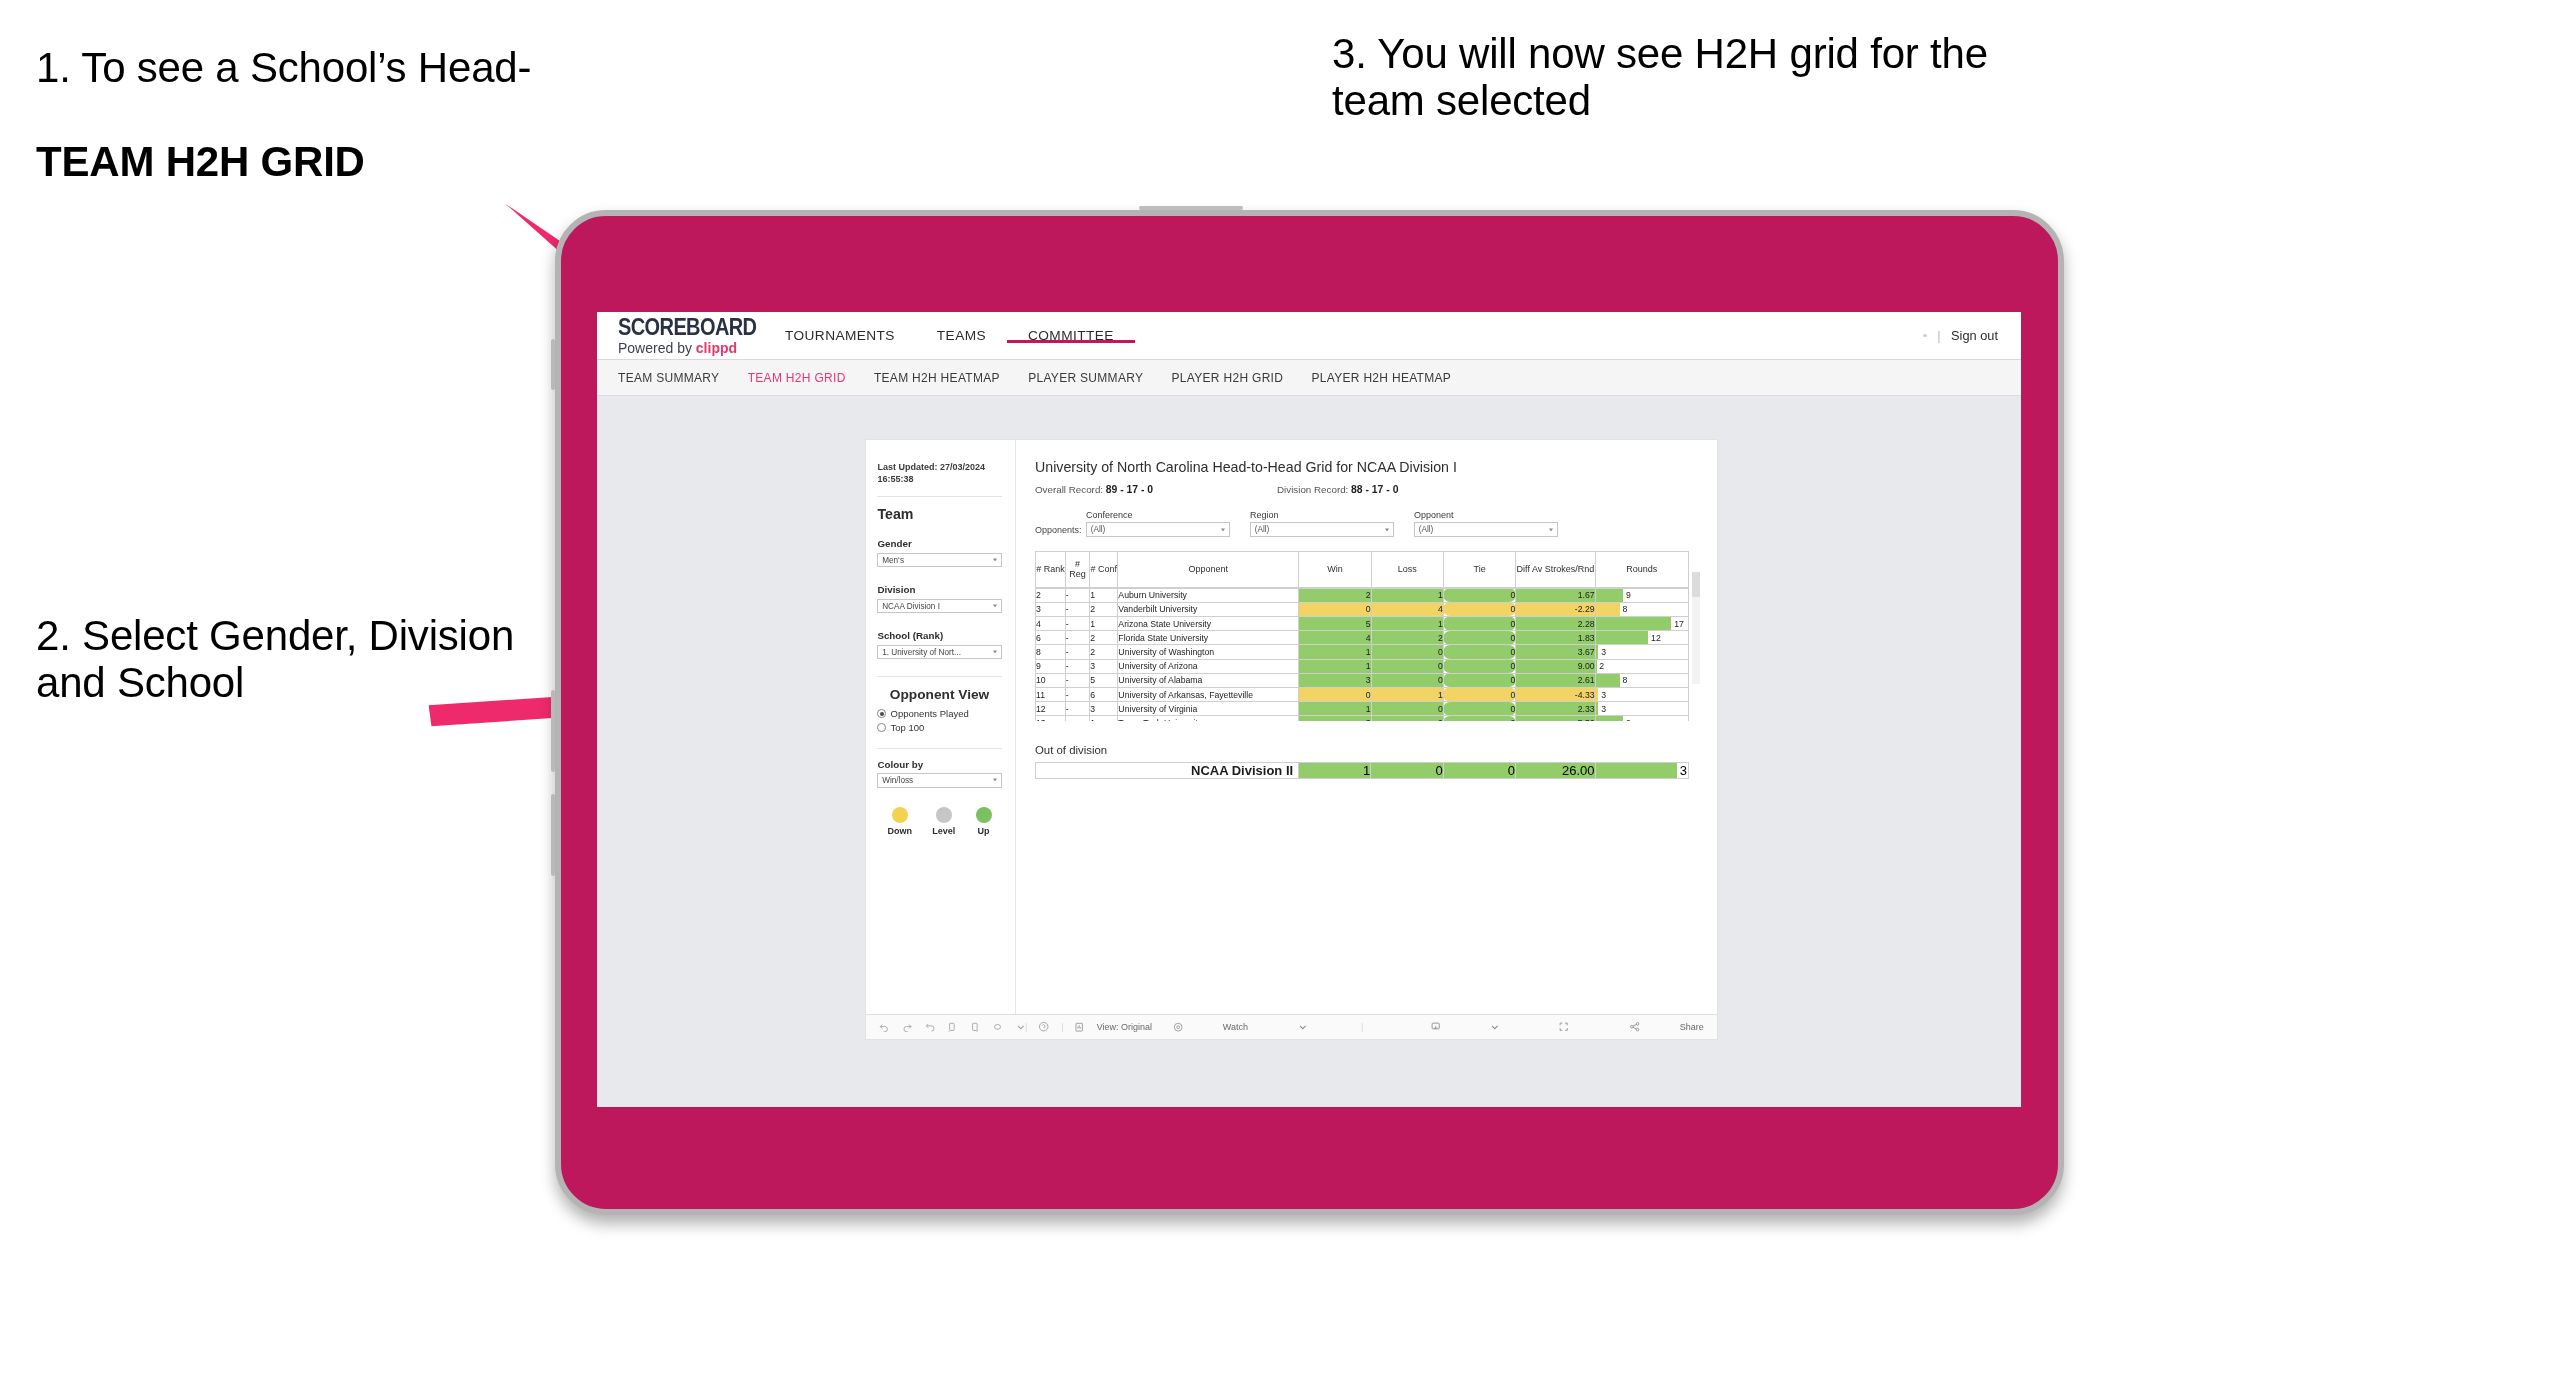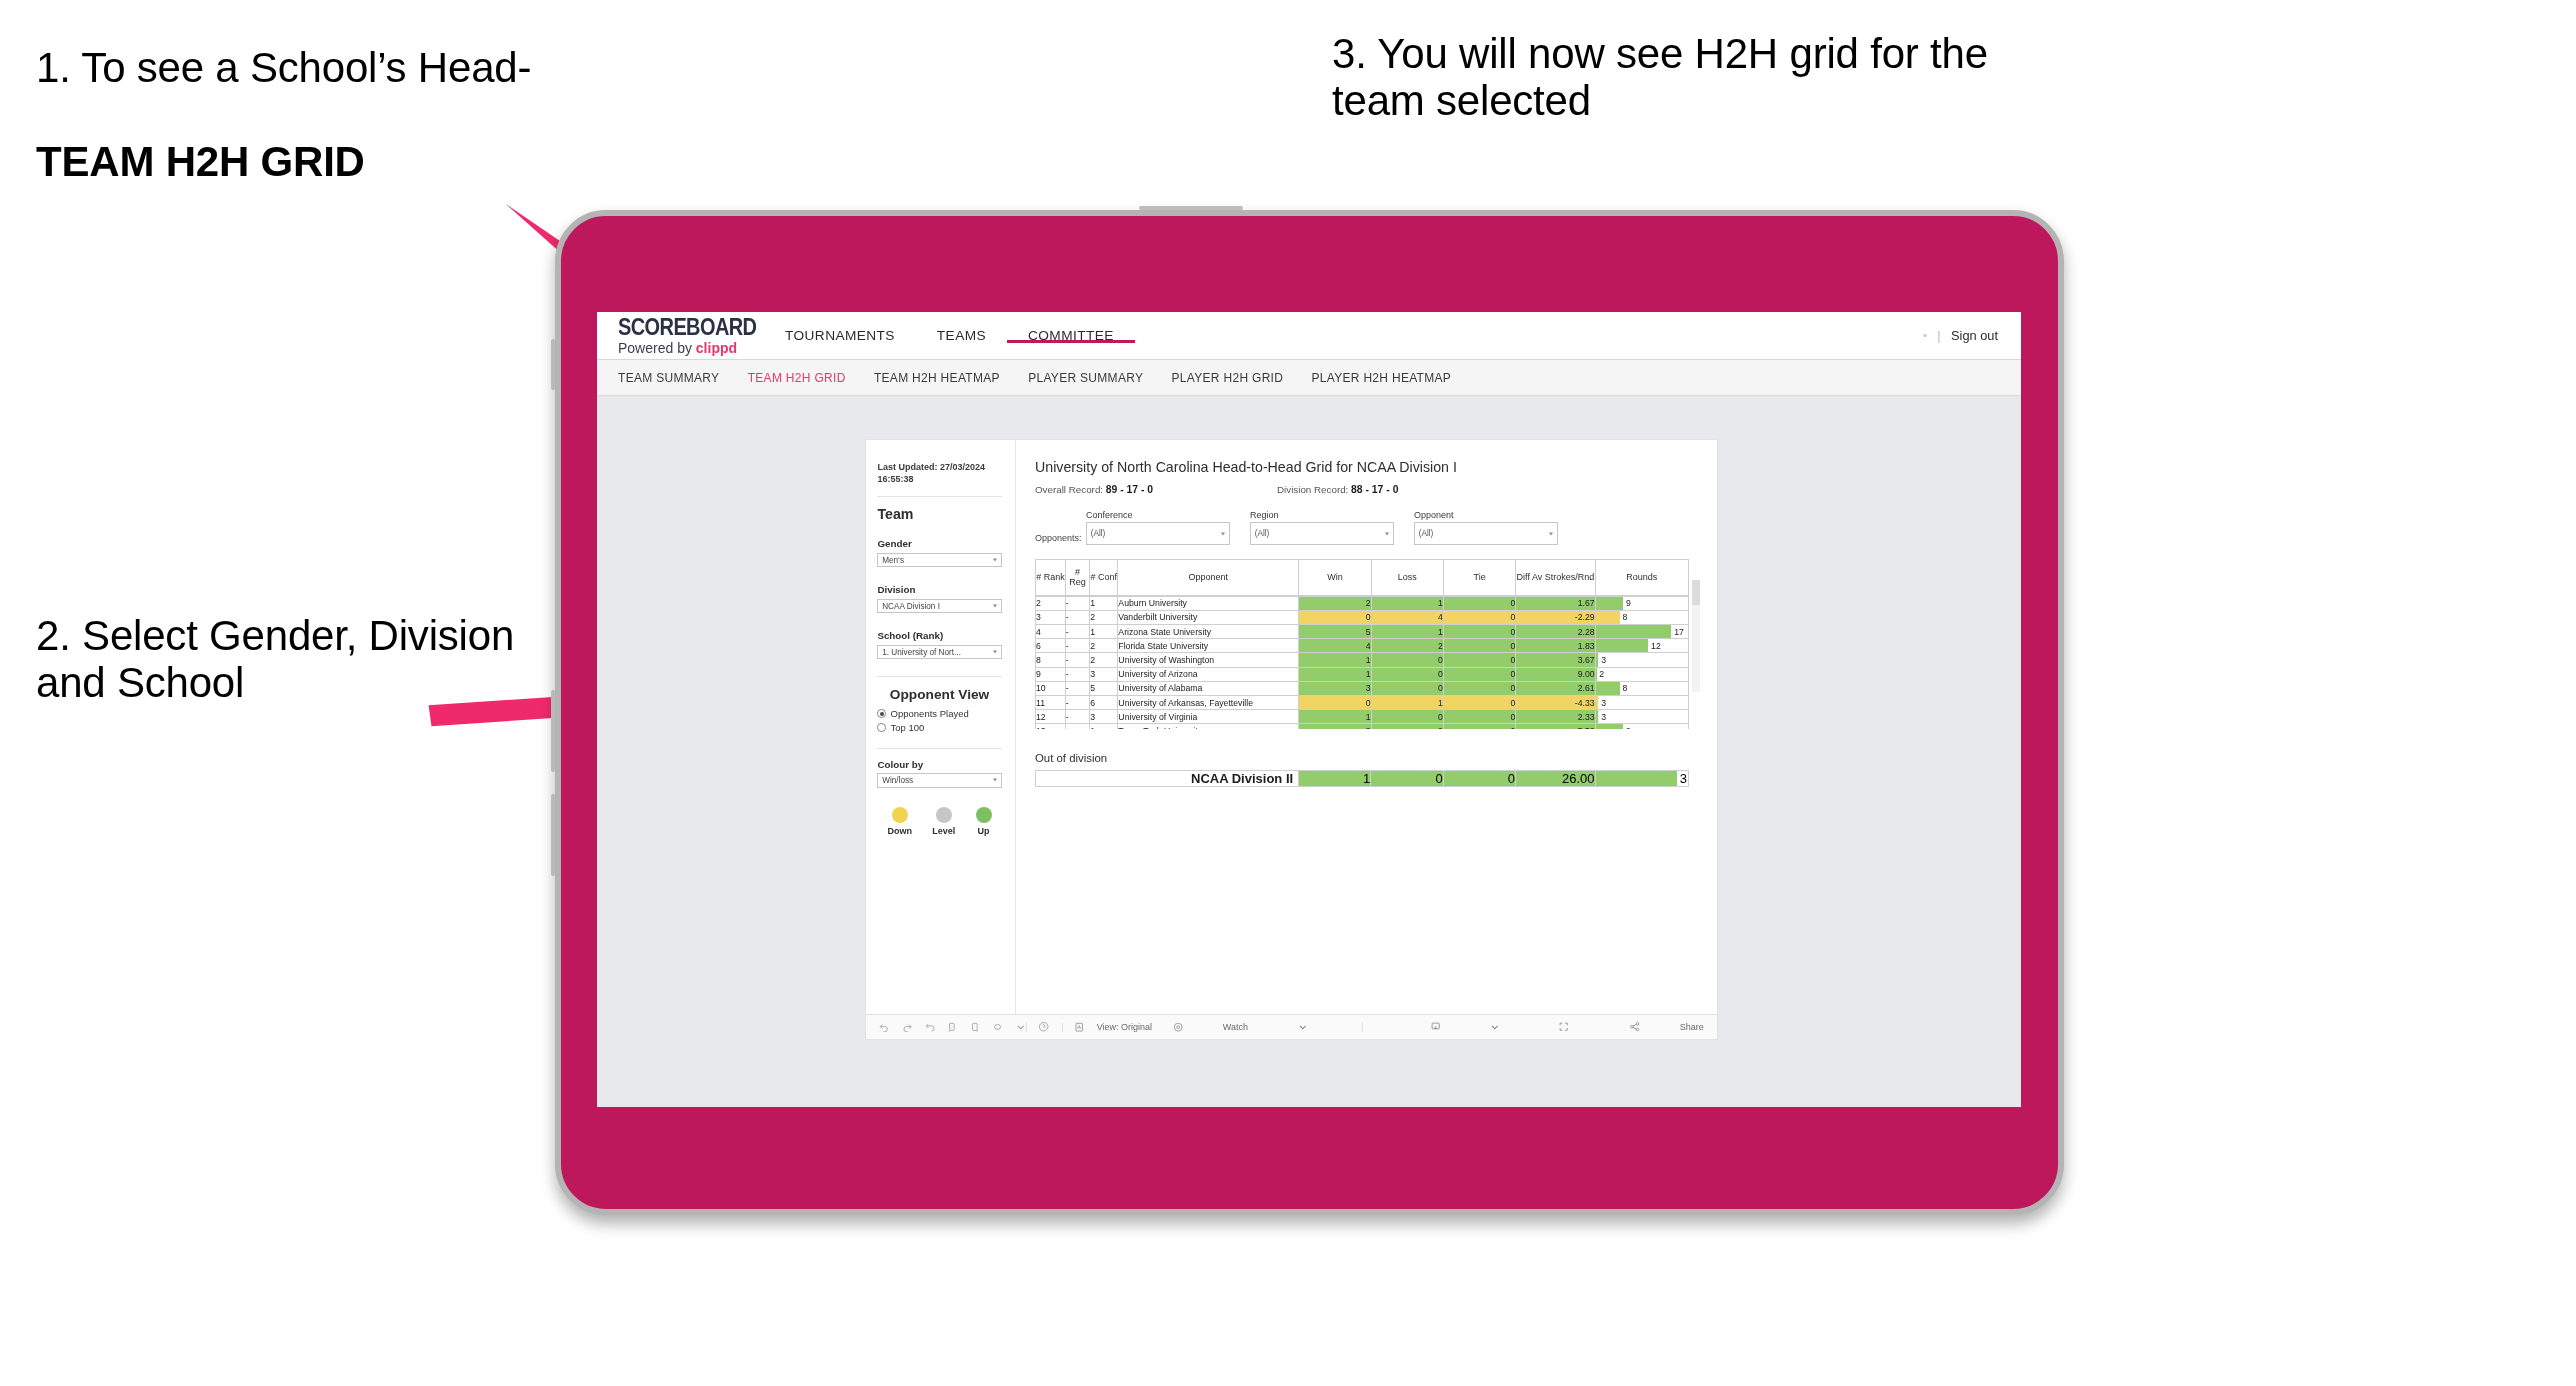--- a/index.html
+++ b/index.html
@@ -183,42 +183,42 @@
   .title { font-size: 14.2px; color: #2e2e2e; font-weight: 400; margin-bottom: 8.5px; }
   .records { display: flex; font-size: 9.8px; color: #555; margin-bottom: 15px; }
   .records .rec { width: 242px; }
   .records b { color: #1d1d1d; font-weight: 700; font-size: 10.4px; }
 
   .filters { display: flex; align-items: flex-end; margin-bottom: 13.3px; }
   .filters .opp-label { font-size: 9px; color: #444; padding-bottom: 2.8px; width: 51px; }
   .fgroup { width: 144px; margin-right: 20px; }
   .fgroup .fl { font-size: 9px; color: #3a3a3a; margin-bottom: 2.8px; }
   .fsel {
-    height: 23px; border: 0.9px solid #c6c6c6; background: #fff;
+    height: 15px; border: 0.9px solid #c6c6c6; background: #fff;
     font-size: 8.2px; color: #555; display: flex; align-items: center;
     padding: 0 3.8px; position: relative; cursor: pointer;
   }
   .fsel .caret {
     position: absolute; right: 3.8px; top: 50%; transform: translateY(-50%);
     border-left: 2.8px solid transparent; border-right: 2.8px solid transparent;
     border-top: 3.8px solid #8a8a8a;
   }
 
   
   .tbl-wrap { width: 654px; position: relative; }
   table.grid { border-collapse: collapse; width: 654px; table-layout: fixed; font-size: 8.7px; }
   table.grid th, table.grid td { border: 0.9px solid #cfcfcf; padding: 0; }
   table.grid thead th {
     height: 36px; vertical-align: middle; text-align: center;
     font-weight: 400; color: #2e2e2e; font-size: 9px; line-height: 1.15;
     background: #fff;
   }
   .c-rank { width: 25.6px; } .c-reg { width: 21px; } .c-conf { width: 24px; }
   .c-opp { width: 155px; } .c-win { width: 62px; } .c-loss { width: 62px; }
-  .c-tie  { width: 62px; } .c-diff { width: 68px; } .c-rnd { width: 80px; }
+  .c-tie  { width: 62px; border-radius: 10px; } .c-diff { width: 68px; } .c-rnd { width: 80px; }
 
   table.grid tbody td { height: 14.2px; color: #1c1c1c; }
   td.num { text-align: left; padding-left: 3.8px; }
   td.name { text-align: left; padding-left: 5.7px; font-size: 8.7px; }
   td.val { text-align: right; padding-right: 4.7px; }
   td.win { background: #92cc6b; }
   td.lose { background: #f2d464; }
   td.rounds { position: relative; background: #fff; padding: 0; }
   td.rounds .bar { position: absolute; left: 0; top: 0; bottom: 0; }
   td.rounds .bar.win { background: #92cc6b; }

